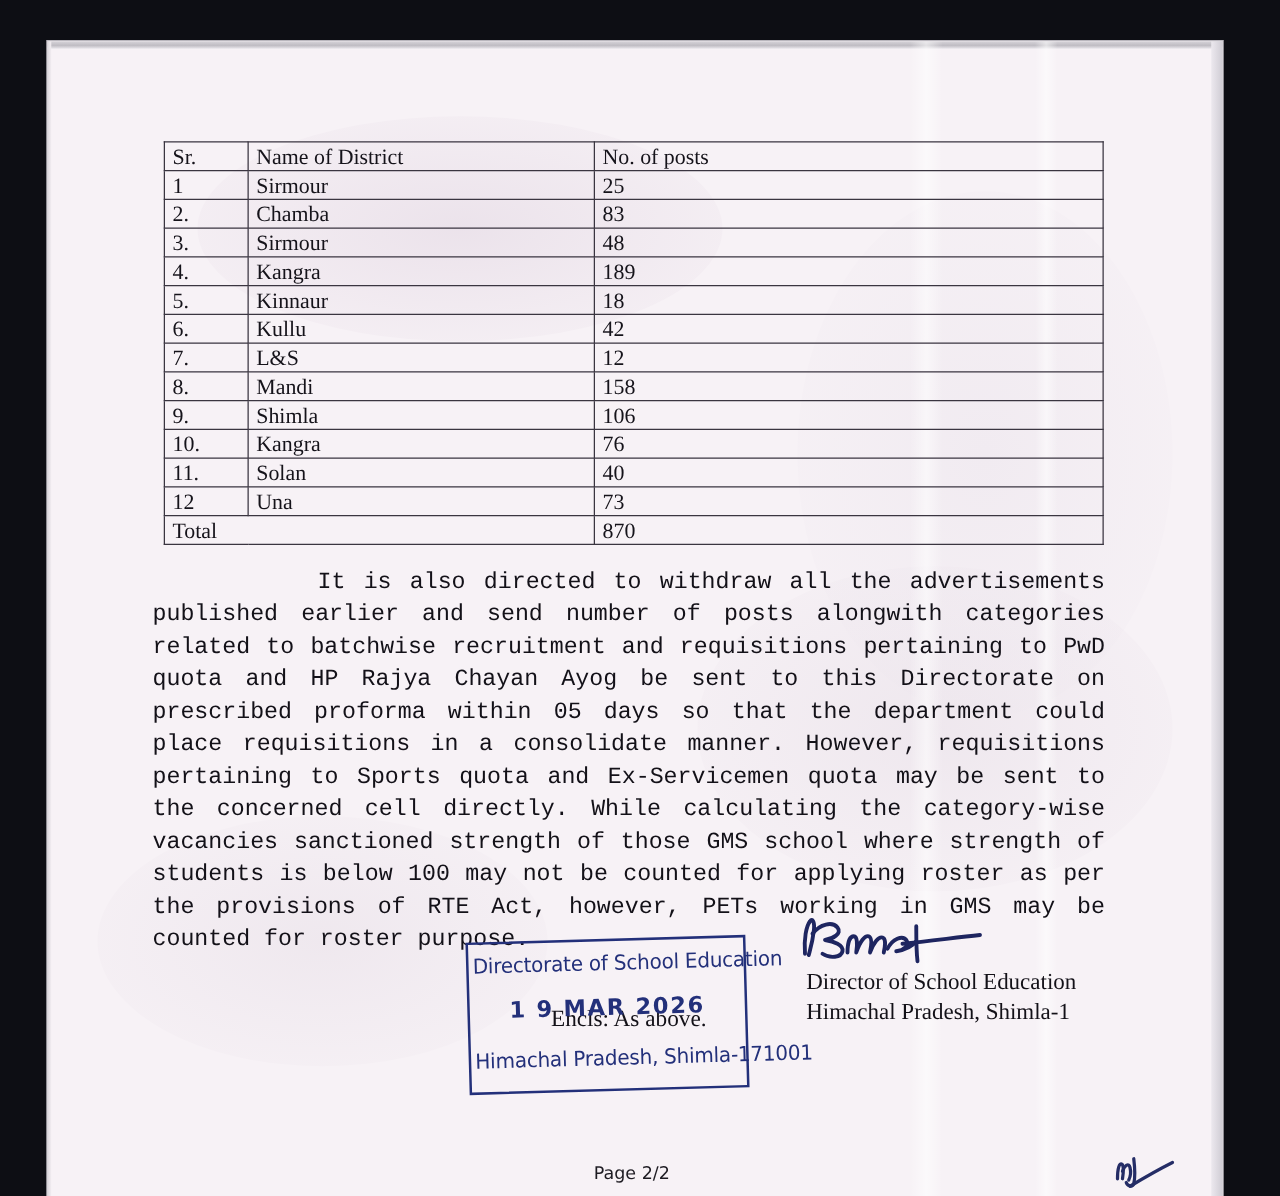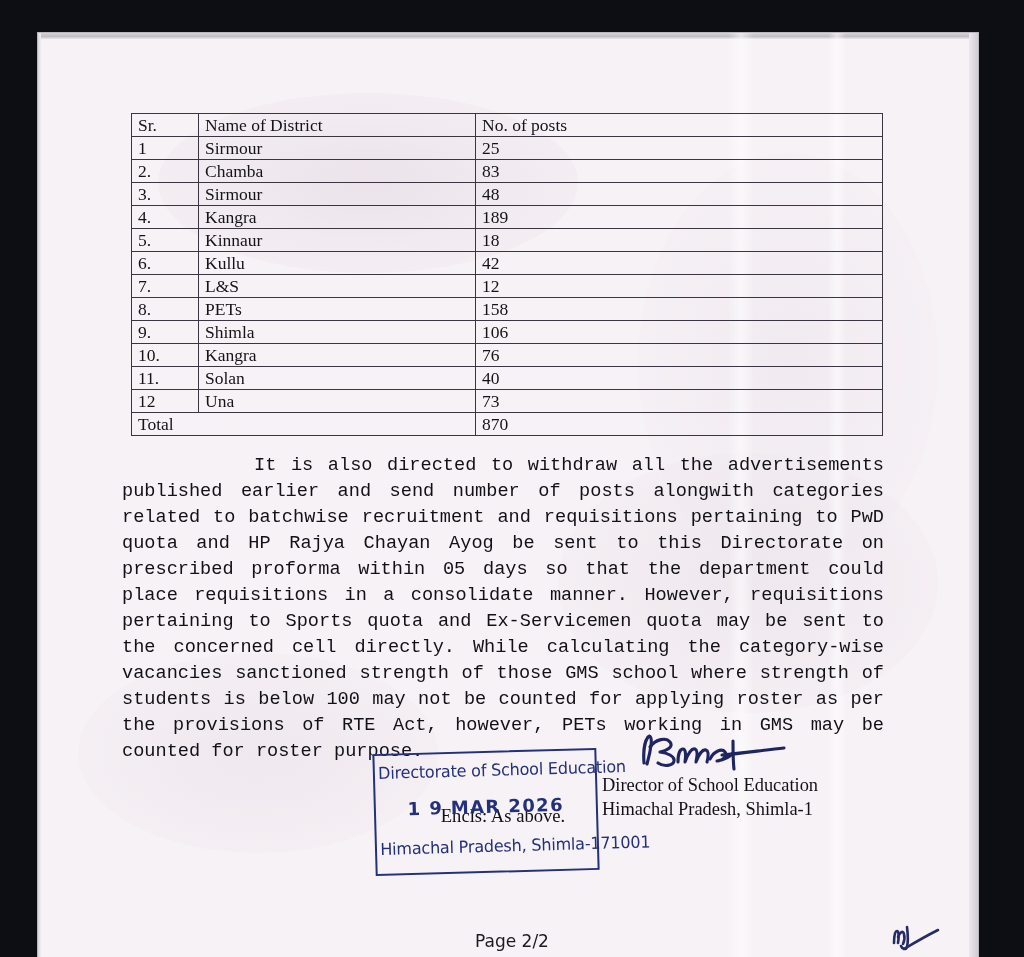--- a/index.html
+++ b/index.html
@@ -157,21 +157,21 @@
     width: 200px;
     height: 44px;
   }
   .signature-line {
     font-size: 18.4px;
     line-height: 24px;
     color: #131118;
     font-family: "Liberation Serif", serif;
     white-space: nowrap;
   }
-  #sig-lines { margin-top: 40px; }
+  #sig-lines { margin-top: 40px; margin-left: 43px; }
 
   
   #office-stamp {
     position: absolute;
     left: 336px;
     top: 718px;
     width: 224px;
     height: 122px;
     border: 2px solid #23307a;
     transform: rotate(-1.6deg);
@@ -202,21 +202,21 @@
     white-space: nowrap;
     transform: scaleX(0.97);
   }
 
   
   #page-footer {
     position: absolute;
     left: 437px;
     top: 898px;
     font-family: "DejaVu Sans", sans-serif;
-    font-size: 17px;
+    font-size: 14px;
     color: #1d1b22;
   }
   #initial-mark {
     position: absolute;
     left: 848px;
     top: 884px;
     width: 64px;
     height: 42px;
   }
 </style>
@@ -283,21 +283,21 @@
             <td class="district-cell">Kullu</td>
             <td class="posts-cell">42</td>
           </tr>
           <tr>
             <td class="sr-cell">7.</td>
             <td class="district-cell">L&amp;S</td>
             <td class="posts-cell">12</td>
           </tr>
           <tr>
             <td class="sr-cell">8.</td>
-            <td class="district-cell">PETs</td>
+            <td class="district-cell">Mandi</td>
             <td class="posts-cell">158</td>
           </tr>
           <tr>
             <td class="sr-cell">9.</td>
             <td class="district-cell">Shimla</td>
             <td class="posts-cell">106</td>
           </tr>
           <tr>
             <td class="sr-cell">10.</td>
             <td class="district-cell">Kangra</td>

